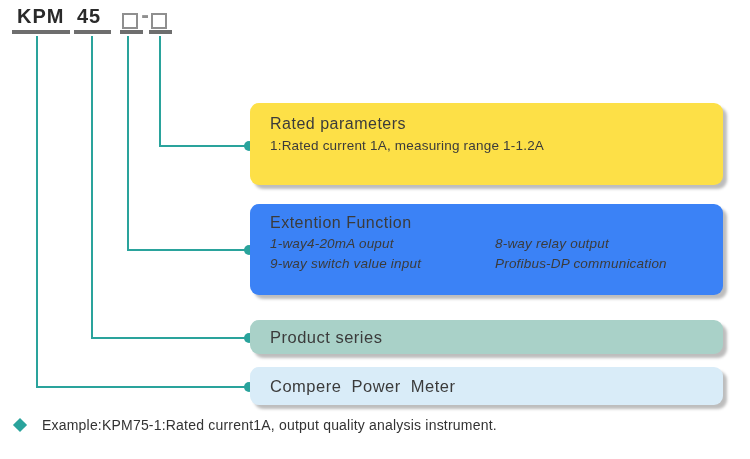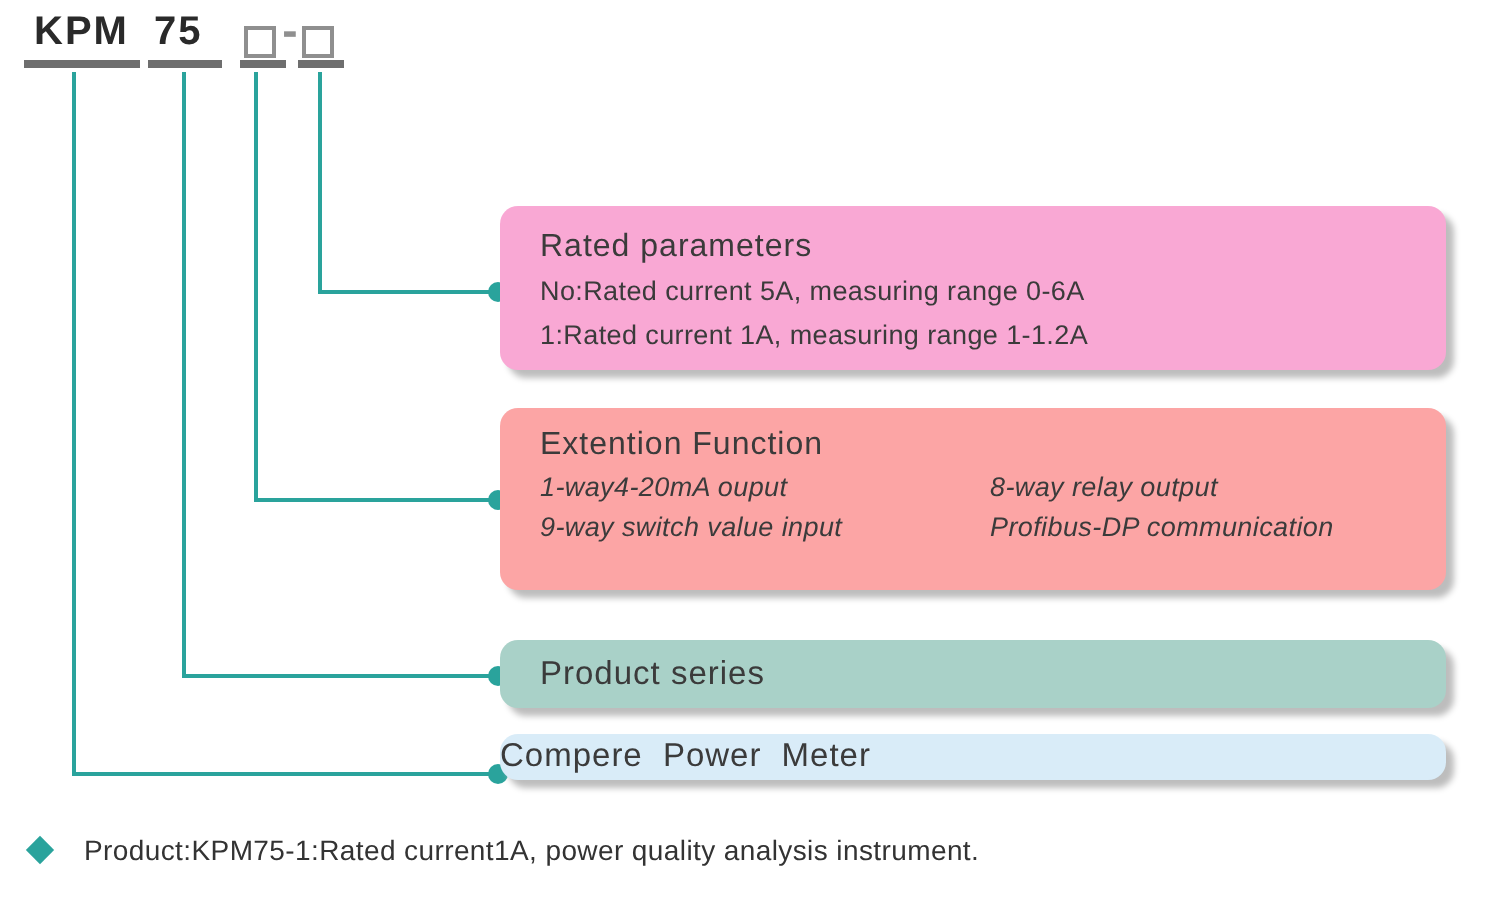--- a/index.html
+++ b/index.html
@@ -82,21 +82,21 @@
     position: absolute;
     left: 250px;
     width: 473px;
     border-radius: 9px;
     box-shadow: 4px 4px 3px #bdbdbd;
     color: #3b3b3b;
   }
   .box-1 { top: 103px; height: 82px; padding: 9px 10px 0 20px; }
   .box-2 { top: 204px; height: 91px; padding: 7px 10px 0 20px; }
   .box-3 { top: 320px; height: 34px; display: flex; align-items: center; padding-left: 20px; }
-  .box-4 { top: 367px; height: 23px; display: flex; align-items: center; }
+  .box-4 { top: 367px; height: 38px; display: flex; align-items: center; padding-left: 20px; }
   .box-title { font-size: 16px; line-height: 23px; letter-spacing: 0.5px; }
   .box-line  { font-size: 13.5px; line-height: 22px; letter-spacing: 0.2px; }
   .box-2 .box-line { line-height: 20px; font-style: italic; }
   .col-grid {
     display: grid;
     grid-template-columns: 225px auto;
   }
   .box-label { font-size: 16.5px; letter-spacing: 0.5px; }
   .box-4 .box-label { word-spacing: 5px; }
 
@@ -110,21 +110,21 @@
     flex: 0 0 auto;
   }
   .example-text { font-size: 14px; color: #333333; letter-spacing: 0.2px; }
 </style>
 </head>
 <body>
 
 <div class="stage">
 
   <span class="seg-label seg-kpm">KPM</span>
-  <span class="seg-label seg-75">75</span>
+  <span class="seg-label seg-75">45</span>
   <div class="ph-box ph-box-1"></div>
   <span class="seg-dash">-</span>
   <div class="ph-box ph-box-2"></div>
 
   <div class="underline u-kpm"></div>
   <div class="underline u-75"></div>
   <div class="underline u-b1"></div>
   <div class="underline u-b2"></div>
 
   <div class="vline v-kpm" style="background-color: rgb(42, 163, 156);"></div>
@@ -136,43 +136,42 @@
   <div class="dot d-75" style="background-color: rgb(42, 163, 156);"></div>
 
   <div class="vline v-b1" style="background-color: rgb(42, 163, 156);"></div>
   <div class="hline h-b1" style="background-color: rgb(42, 163, 156);"></div>
   <div class="dot d-b1" style="background-color: rgb(42, 163, 156);"></div>
 
   <div class="vline v-b2" style="background-color: rgb(42, 163, 156);"></div>
   <div class="hline h-b2" style="background-color: rgb(42, 163, 156);"></div>
   <div class="dot d-b2" style="background-color: rgb(42, 163, 156);"></div>
 
-  <div class="info-box box-1" style="background-color: #f9a8d4;">
+  <div class="info-box box-1" style="background-color: #fde047;">
     <div class="box-title">Rated parameters</div>
-    <div class="box-line">No:Rated current 5A, measuring range 0-6A</div>
     <div class="box-line">1:Rated current 1A, measuring range 1-1.2A</div>
   </div>
 
-  <div class="info-box box-2" style="background-color: #fca5a5;">
+  <div class="info-box box-2" style="background-color: #3b82f6;">
     <div class="box-title">Extention Function</div>
     <div class="col-grid">
       <div class="box-line">1-way4-20mA ouput</div>
       <div class="box-line">8-way relay output</div>
       <div class="box-line">9-way switch value input</div>
       <div class="box-line">Profibus-DP communication</div>
       <div class="box-line"></div>
     </div>
   </div>
 
   <div class="info-box box-3" style="background-color: rgb(169, 209, 200);">
     <div class="box-label">Product series</div>
   </div>
 
   <div class="info-box box-4" style="background-color: rgb(217, 236, 248);">
     <div class="box-label">Compere Power Meter</div>
   </div>
 
   <div class="example-row">
     <div class="diamond" style="background-color: rgb(42, 163, 156);"></div>
-    <div class="example-text">Product:KPM75-1:Rated current1A, power quality analysis instrument.</div>
+    <div class="example-text">Example:KPM75-1:Rated current1A, output quality analysis instrument.</div>
   </div>
 
 </div>
 
 </body></html>

